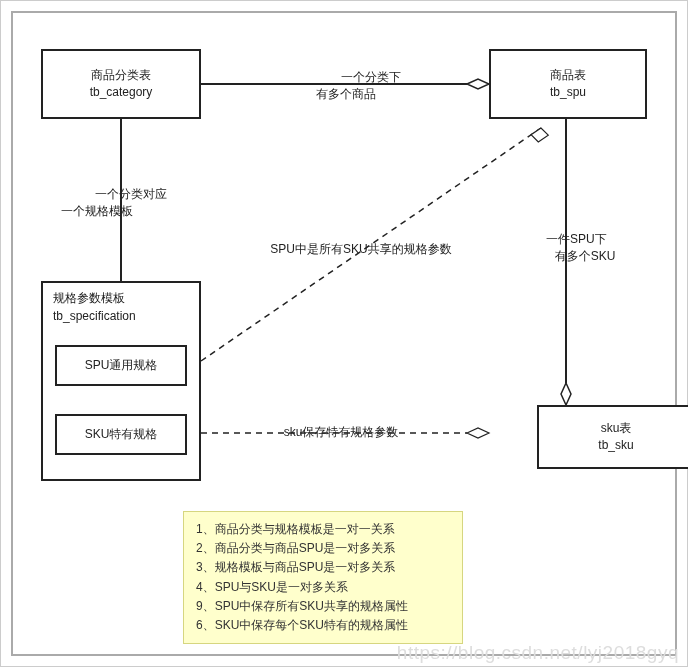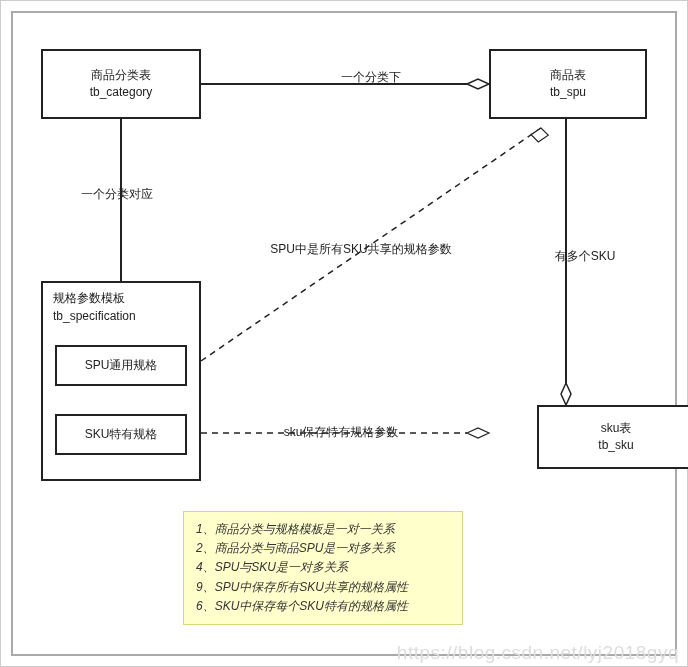--- a/index.html
+++ b/index.html
@@ -129,30 +129,34 @@
       <div class="sub-box">SKU特有规格</div>
     </div>
   </div>
 
   <div class="box" style="left:488px; top:404px; width:158px; height:64px; display:flex; flex-direction:column; align-items:center; justify-content:center;margin-left:48px;">
     <div class="label" style="position:static;">sku表</div>
     <div class="label" style="position:static;">tb_sku</div>
   </div>
 
   <div class="label" style="left:290px; top:68px; width:110px;text-align:right;">一个分类下</div>
+  <div class="label" style="left:290px; top:85px; width:110px;">有多个商品</div>
 
-  <div class="label" style="left:56px; top:185px; width:120px; text-align:center;">一个分类对应</div>
+  <div class="label" style="left:46px; top:185px; width:120px; text-align:right;">一个分类对应</div>
+  <div class="label" style="left:60px; top:202px; width:120px; text-align:left;">一个规格模板</div>
 
+  <div class="label" style="left:545px; top:230px; width:110px; text-align:left;">一件SPU下</div>
   <div class="label" style="left:529px; top:247px; width:110px; text-align:center;">有多个SKU</div>
 
   <div class="label" style="left:250px; top:240px; width:220px;">SPU中是所有SKU共享的规格参数</div>
   <div class="label" style="left:250px; top:423px; width:180px;">sku保存特有规格参数</div>
 
-  <div class="note" style="left:182px; top:510px; width:280px;font-style:italic;">
+  <div class="note" style="left:182px; top:510px; width:280px;">
     <div class="note-line">1、商品分类与规格模板是一对一关系</div>
     <div class="note-line">2、商品分类与商品SPU是一对多关系</div>
+    <div class="note-line">3、规格模板与商品SPU是一对多关系</div>
     <div class="note-line">4、SPU与SKU是一对多关系</div>
     <div class="note-line">9、SPU中保存所有SKU共享的规格属性</div>
     <div class="note-line">6、SKU中保存每个SKU特有的规格属性</div>
   </div>
 
   <div class="watermark">https://blog.csdn.net/lyj2018gyq</div>
 </div>
 
 </body></html>

